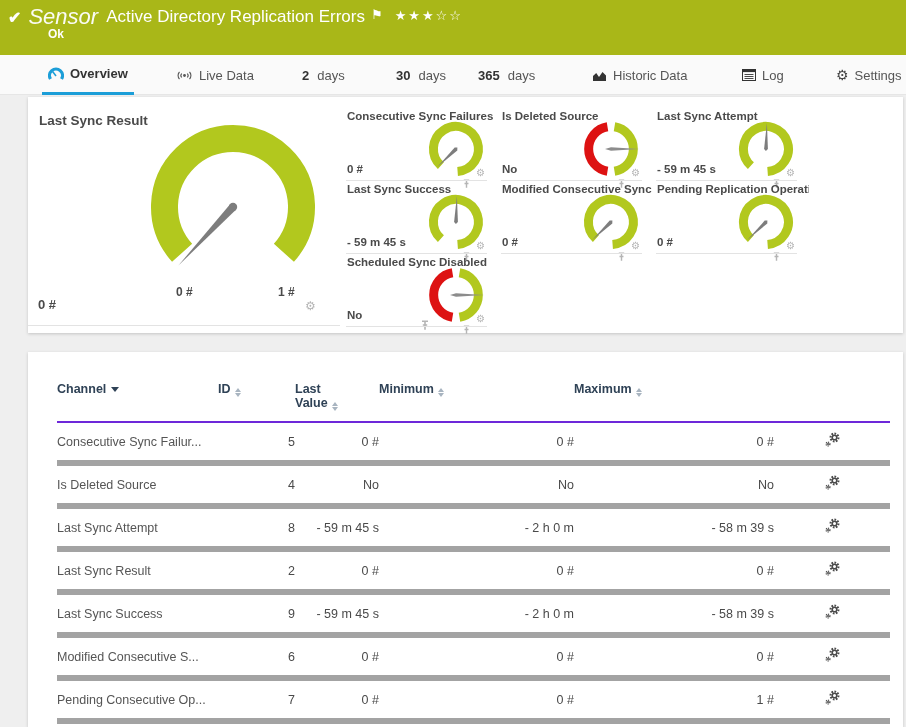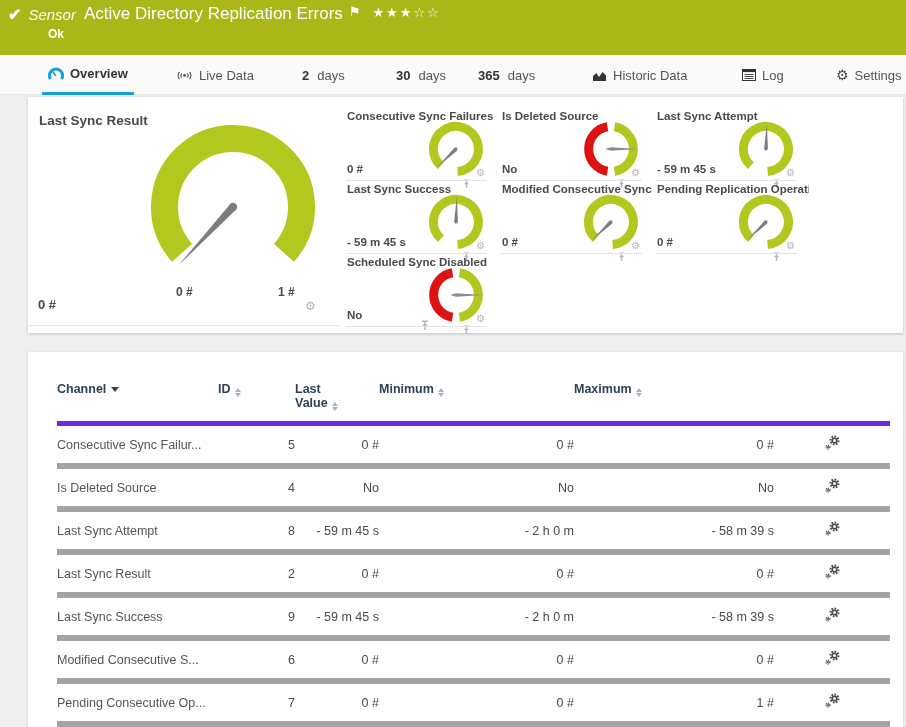--- a/index.html
+++ b/index.html
@@ -3,21 +3,21 @@
 <meta charset="utf-8">
 <style>
   * { margin:0; padding:0; box-sizing:border-box; }
   html,body { width:906px; height:727px; overflow:hidden; }
   body { font-family:"Liberation Sans", sans-serif; background:#efefef; position:relative; }
 
   
   .sensor-header { position:absolute; left:0; top:0; width:906px; height:55px; background:#a9b718; color:#fff; }
   .hdr-line1 { position:absolute; left:8px; top:4px; display:flex; align-items:center; }
   .check-icon { font-size:16px; font-weight:bold; margin-right:7px; }
-  .sensor-label { font-style:italic; font-size:15px; font-weight:300; margin-right:8px; opacity:.95; }
+  .sensor-label { font-style:italic; font-size:22px; font-weight:300; margin-right:8px; opacity:.95; }
   .sensor-title { font-size:17px; font-weight:normal; }
   .flag-icon { font-size:13px; margin-left:6px; position:relative; top:-3px; }
   .stars { font-size:13px; letter-spacing:2px; margin-left:12px; position:relative; top:-2px; }
   .sensor-status { position:absolute; left:48px; top:27px; font-size:12px; font-weight:bold; }
 
   
   .tab-bar { position:absolute; left:0; top:55px; width:906px; height:40px; background:#fafafa; border-bottom:1px solid #e6e6e6; }
   .tab { position:absolute; top:0; height:40px; display:flex; align-items:center; gap:6px; font-size:13px; color:#555; cursor:pointer; padding:0 6px; }
   .tab .t-label { white-space:nowrap; }
   .tab.active { color:#333; font-weight:bold; border-bottom:3px solid #1c9ed8; }
@@ -57,21 +57,21 @@
   
   table.channels { border-collapse:collapse; margin:26px 0 0 29px; width:833px; table-layout:fixed; font-size:12.5px; color:#4a4a4a; }
   table.channels col.c-chan { width:161px; }
   table.channels col.c-id   { width:77px; }
   table.channels col.c-last { width:84px; }
   table.channels col.c-min  { width:195px; }
   table.channels col.c-max  { width:200px; }
   table.channels col.c-set  { width:116px; }
   table.channels th { font-weight:bold; color:#2f4256; text-align:left; vertical-align:top; padding:4px 0 10px 0; cursor:pointer; }
   table.channels th.chan { text-align:left; }
-  table.channels thead tr { border-bottom:5px solid #6d28d9; }
+  table.channels thead tr { border-bottom:2px solid #6d28d9; }
   table.channels td { text-align:right; padding:9px 0; border-bottom:6px solid #a3a3a3; white-space:nowrap; overflow:hidden; }
   table.channels td.chan { text-align:left; color:#555; }
   table.channels td.set { text-align:center; }
   .sort-caret { display:inline-flex; flex-direction:column; gap:1px; margin-left:4px; vertical-align:1px; }
   .sort-caret i { display:block; width:0; height:0; border-left:3.5px solid transparent; border-right:3.5px solid transparent; }
   .sort-caret i.up { border-bottom:4px solid #a8b4c0; }
   .sort-caret i.dn { border-top:4px solid #a8b4c0; }
   .sort-active { display:inline-block; width:0; height:0; border-left:4px solid transparent; border-right:4px solid transparent; border-top:5px solid #2f4256; margin-left:5px; vertical-align:1px; }
   .row-gears { cursor:pointer; }
   .lv2 { display:block; }

